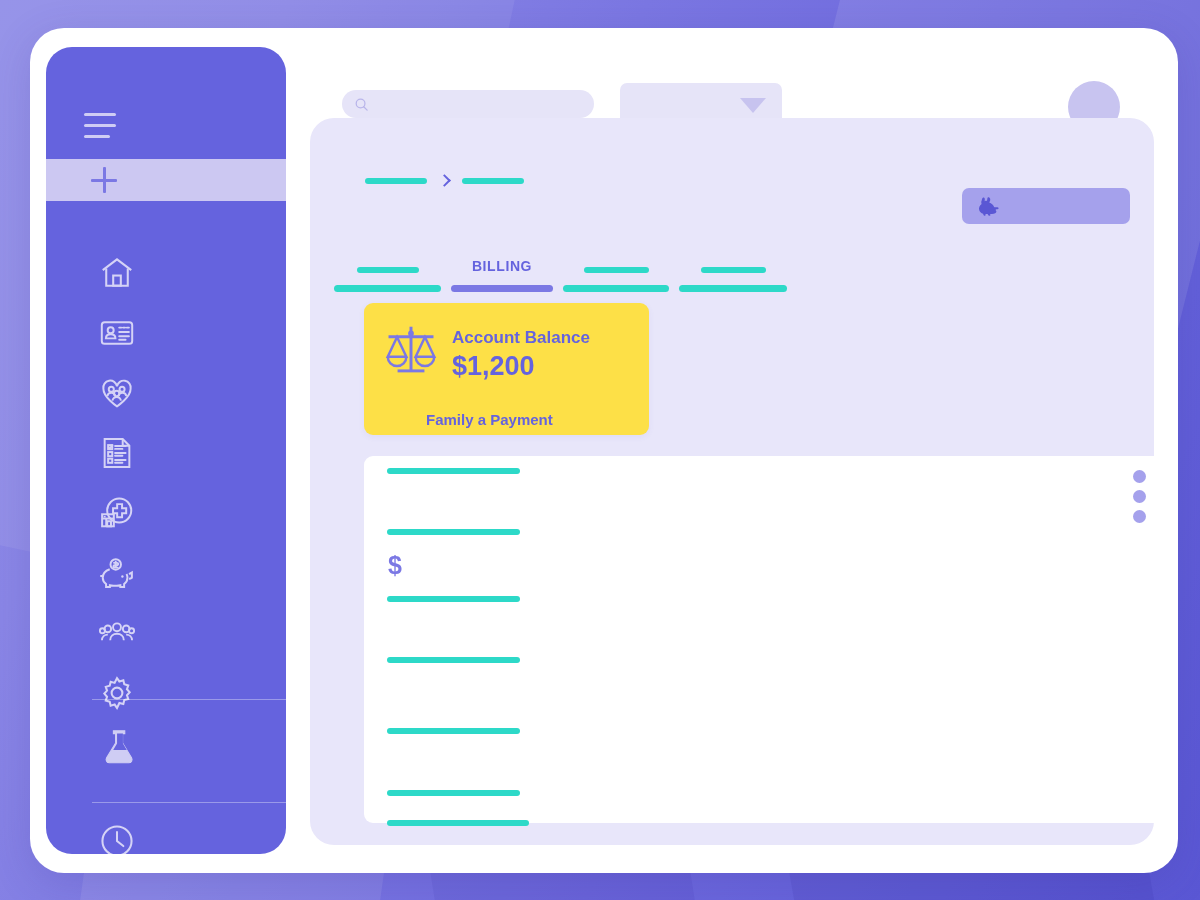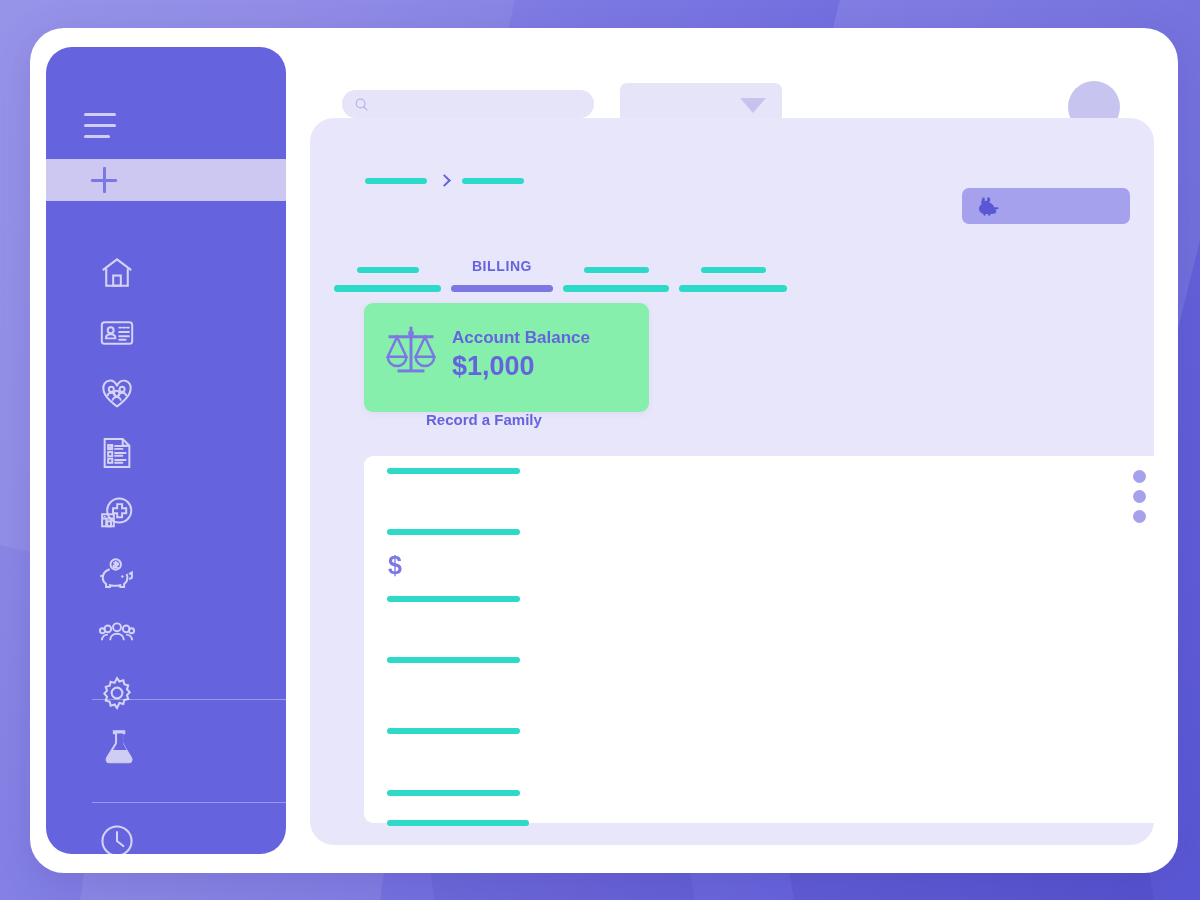--- a/index.html
+++ b/index.html
@@ -203,22 +203,22 @@
     letter-spacing: 0.6px; margin-bottom: 11px;
   }
   .tab .tab-redact { margin-bottom: 12px; }
   .tab .tab-underline { height: 7px; border-radius: 4px; display: block; }
   .tab.active .tab-underline { background: #7b78e4; }
   .tab:not(.active) .tab-underline { background: #2dd9c8; }
 
   
   #balance-card {
     position: absolute; left: 54px; top: 185px;
-    width: 285px; height: 109px;
-    background: #86efac; border-radius: 9px;
+    width: 285px; height: 132px;
+    background: #fde047; border-radius: 9px;
     box-shadow: 0 2px 6px rgba(100,90,200,0.07);
   }
   #balance-card .scale-icon { position: absolute; left: 16px; top: 17px; }
   #bal-label {
     position: absolute; left: 88px; top: 25px;
     font-size: 17px; font-weight: 700; color: #6563de;
   }
   #bal-value {
     position: absolute; left: 88px; top: 48px;
     font-size: 27px; font-weight: 700; color: #6563de;
@@ -446,22 +446,22 @@
         <path d="M12 2.6v17.1" stroke-width="1.15"></path>
         <path d="M3.3 6.5h17.4" stroke-width="1.15"></path>
         <path d="M6.8 19.7h10.4" stroke-width="1.15"></path>
         <path d="M6.6 6.6 3 14.2h7.2z"></path>
         <path d="M3 14.2a3.6 3.6 0 0 0 7.2 0"></path>
         <path d="M17.4 6.6 13.8 14.2H21z"></path>
         <path d="M13.8 14.2a3.6 3.6 0 0 0 7.2 0"></path>
         <circle cx="12" cy="5.2" r="1.1" fill="#7b78e4" stroke="none"></circle>
       </svg>
       <div id="bal-label">Account Balance</div>
-      <div id="bal-value">$1,000</div>
-      <div id="record-payment">Record a Family</div>
+      <div id="bal-value">$1,200</div>
+      <div id="record-payment">Family a Payment</div>
     </section>
 
     <section id="list-card">
       <div id="kebab">
         <span></span>
         <span></span>
         <span></span>
       </div>
 
       <div id="list-rows">

